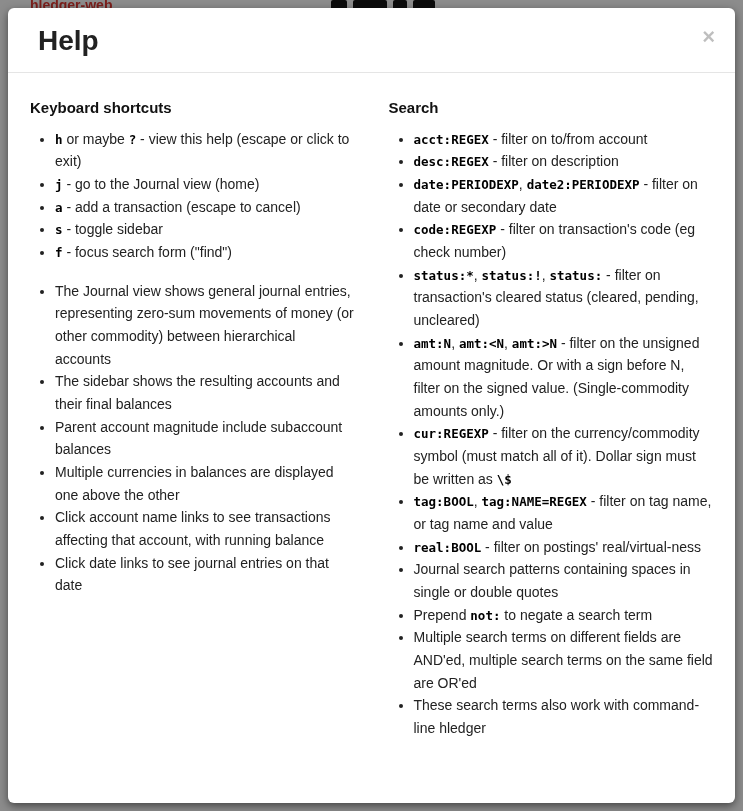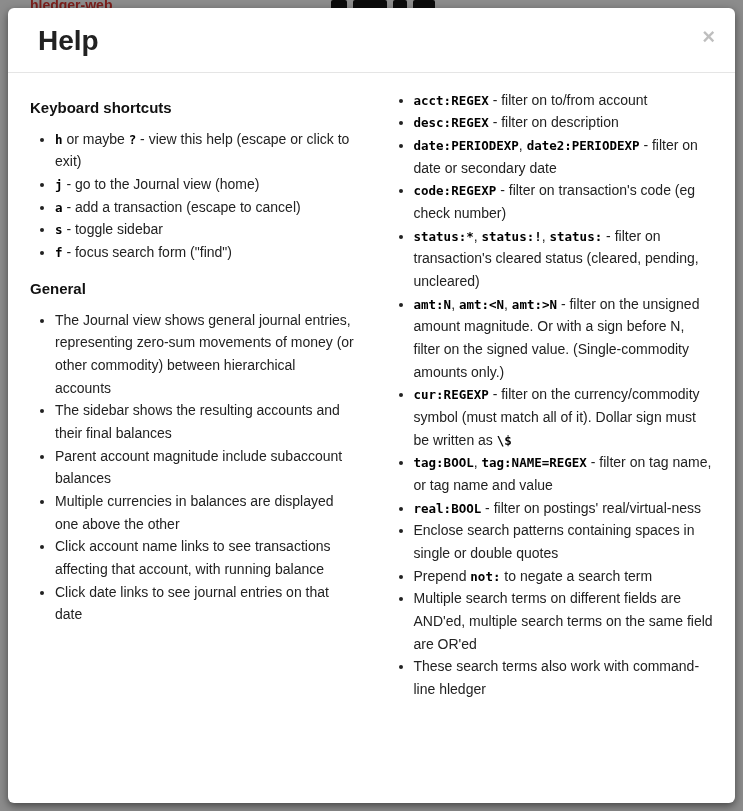--- a/index.html
+++ b/index.html
@@ -145,42 +145,42 @@
     <div class="help-col">
       <h4 class="section-heading">Keyboard shortcuts</h4>
       <ul class="help-list">
           <li><code>h</code> or maybe <code>?</code> - view this help (escape or click to exit)</li>
           <li><code>j</code> - go to the Journal view (home)</li>
           <li><code>a</code> - add a transaction (escape to cancel)</li>
           <li><code>s</code> - toggle sidebar</li>
           <li><code>f</code> - focus search form ("find")</li>
         </ul>
 
-      <h4 class="section-heading">General</h4>
       <ul class="help-list">
           <li>The Journal view shows general journal entries, representing zero-sum movements of money (or other commodity) between hierarchical accounts</li>
           <li>The sidebar shows the resulting accounts and their final balances</li>
           <li>Parent account magnitude include subaccount balances</li>
           <li>Multiple currencies in balances are displayed one above the other</li>
           <li>Click account name links to see transactions affecting that account, with running balance</li>
           <li>Click date links to see journal entries on that date</li>
         </ul>
     </div>
 
     <div class="help-col">
+      <h4 class="section-heading">Search</h4>
       <ul class="help-list">
           <li><code>acct:REGEX</code> - filter on to/from account</li>
           <li><code>desc:REGEX</code> - filter on description</li>
           <li><code>date:PERIODEXP</code>, <code>date2:PERIODEXP</code> - filter on date or secondary date</li>
           <li><code>code:REGEXP</code> - filter on transaction's code (eg check number)</li>
           <li><code>status:*</code>, <code>status:!</code>, <code>status:</code> - filter on transaction's cleared status (cleared, pending, uncleared)</li>
           <li><code>amt:N</code>, <code>amt:&lt;N</code>, <code>amt:&gt;N</code> - filter on the unsigned amount magnitude. Or with a sign before N, filter on the signed value. (Single-commodity amounts only.)</li>
           <li><code>cur:REGEXP</code> - filter on the currency/commodity symbol (must match all of it). Dollar sign must be written as <code>\$</code></li>
           <li><code>tag:BOOL</code>, <code>tag:NAME=REGEX</code> - filter on tag name, or tag name and value</li>
           <li><code>real:BOOL</code> - filter on postings' real/virtual-ness</li>
-          <li>Enclose search patterns containing spaces in single or double quotes</li>
+          <li>Journal search patterns containing spaces in single or double quotes</li>
           <li>Prepend <code>not:</code> to negate a search term</li>
           <li>Multiple search terms on different fields are AND'ed, multiple search terms on the same field are OR'ed</li>
           <li>These search terms also work with command-line hledger</li>
         </ul>
     </div>
   </div>
 </div>
 
 </body></html>

